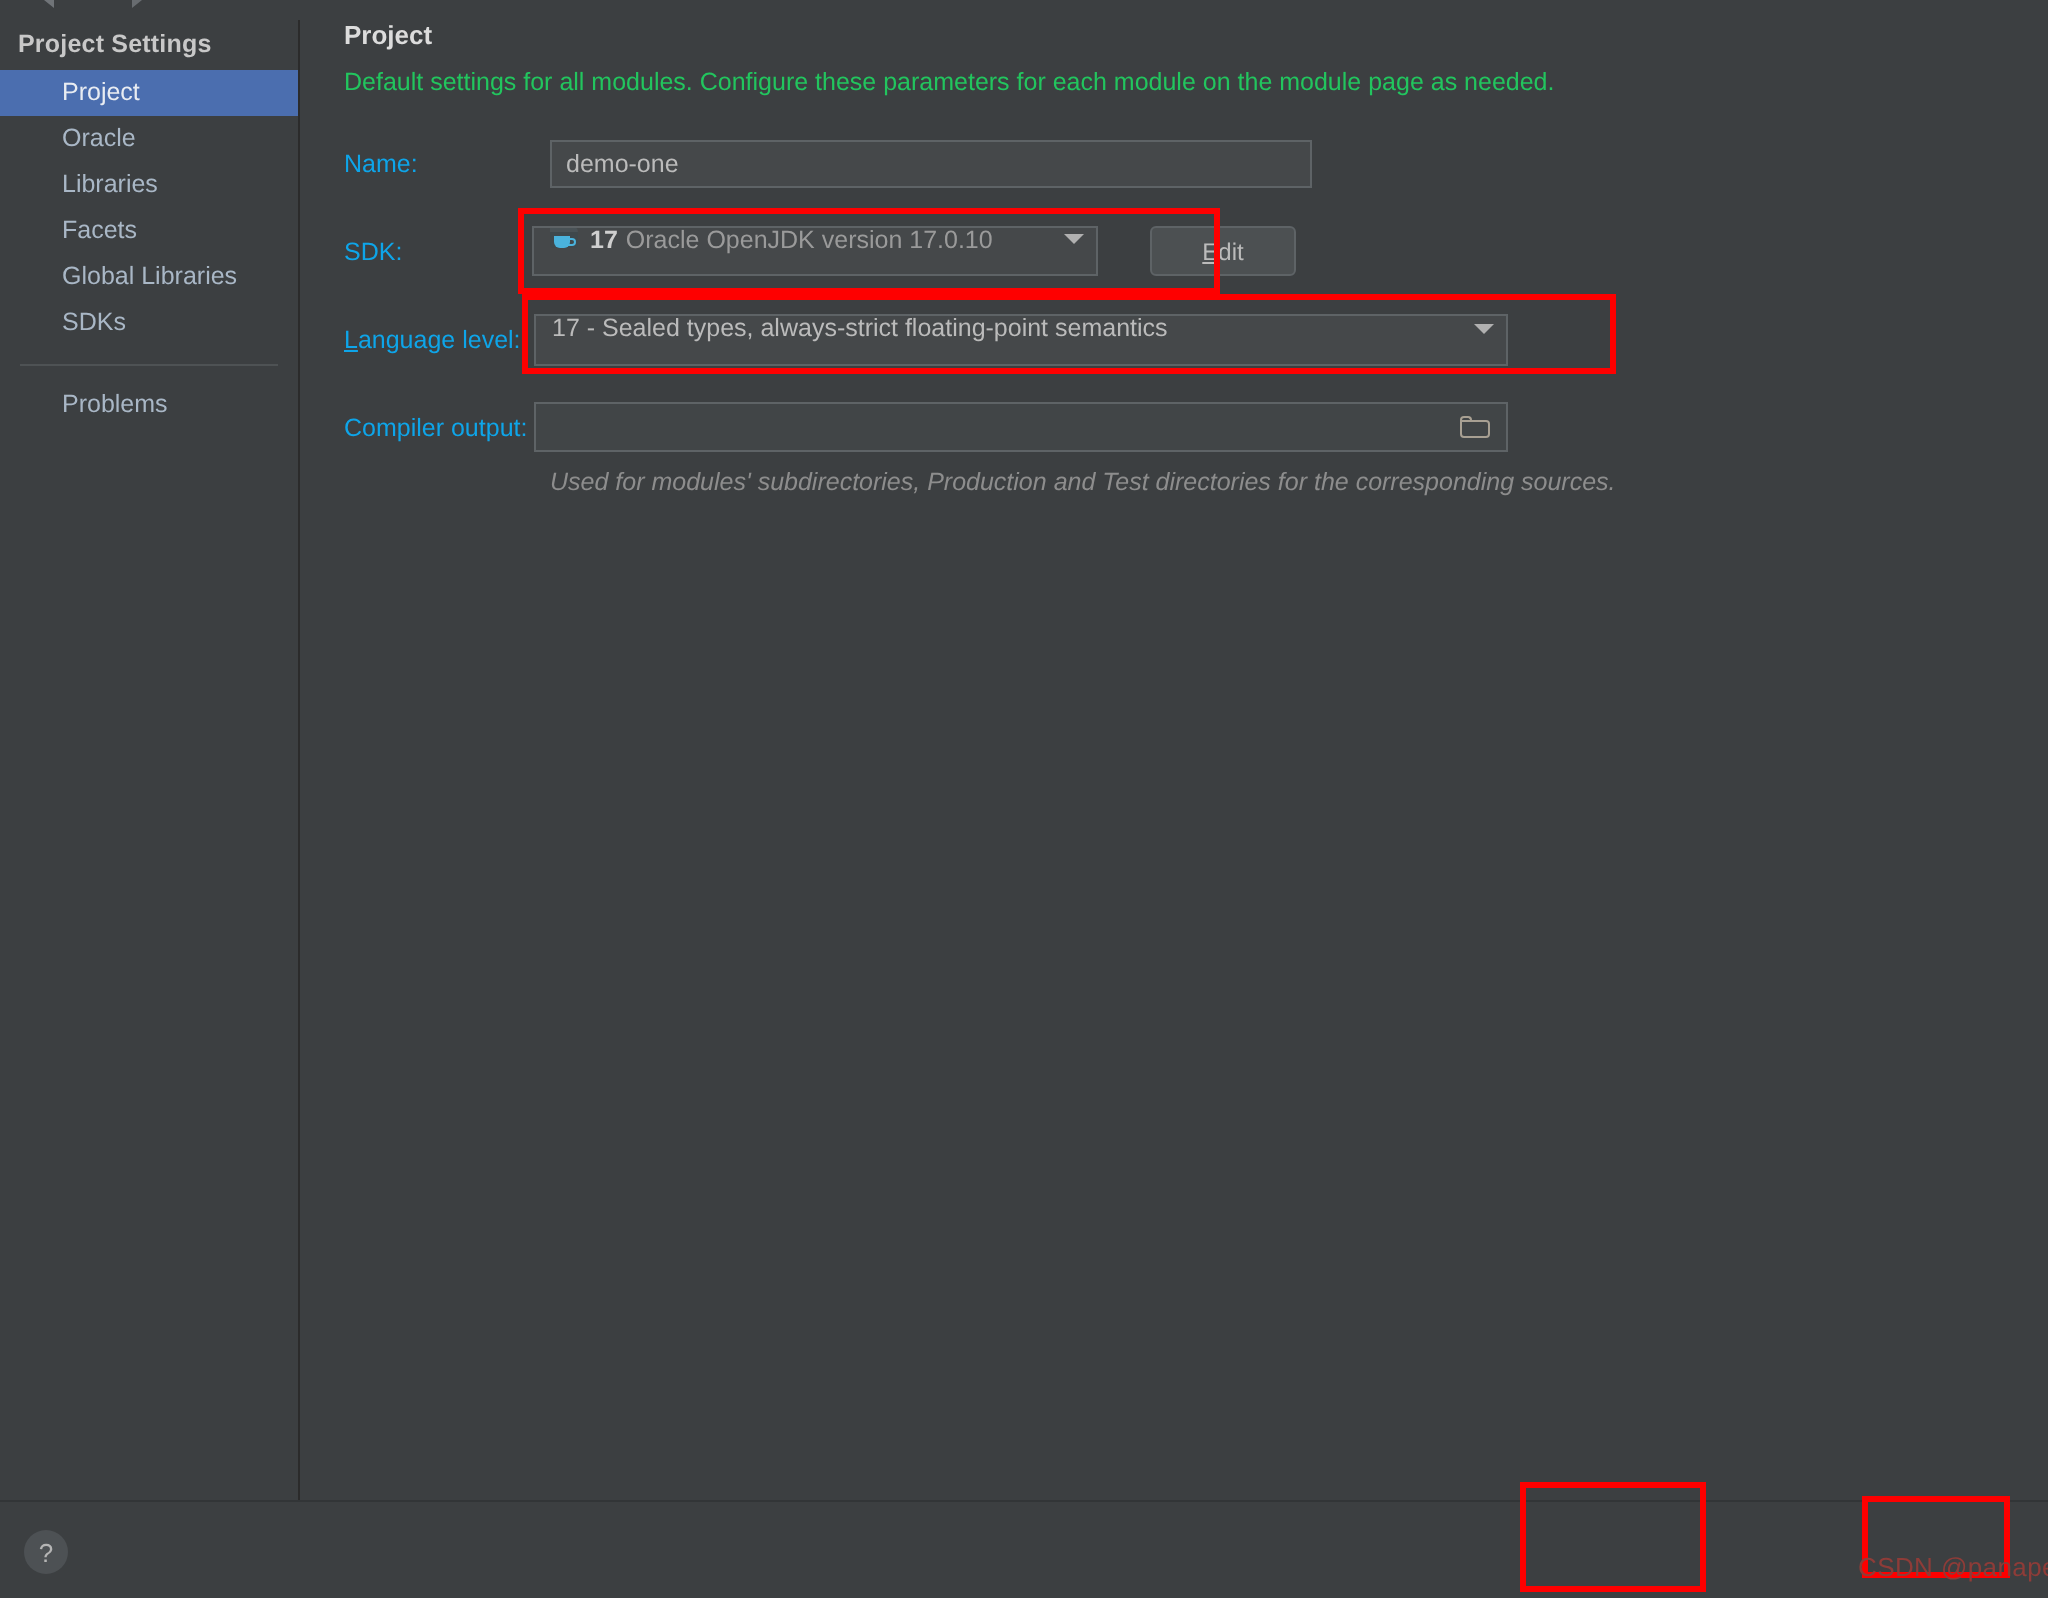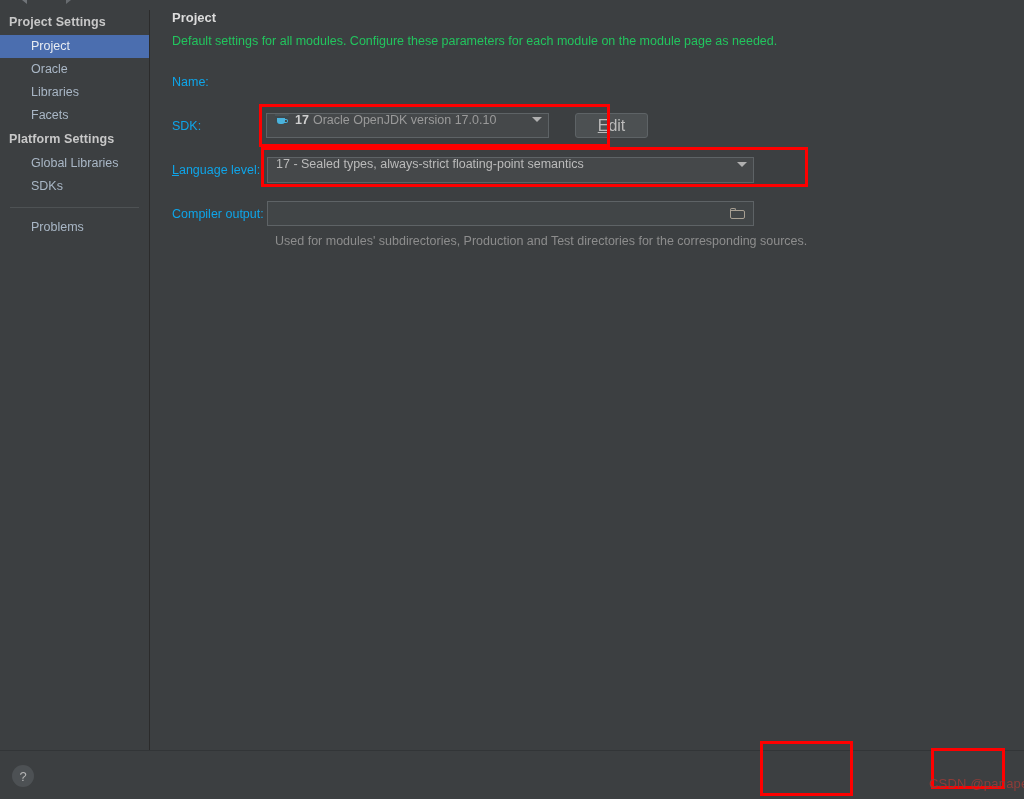--- a/index.html
+++ b/index.html
@@ -199,21 +199,21 @@
   }
 
   .btn {
     position: absolute;
     box-sizing: border-box;
     background: #4c5052;
     border: 1px solid #5e6366;
     border-radius: 3px;
     color: #bbbbbb;
     font-family: "Liberation Sans", sans-serif;
-    font-size: 16px;
+    font-size: 12px;
     display: flex;
     align-items: center;
     justify-content: center;
     cursor: default;
   }
 
   
   .folder-icon {
     position: absolute;
     width: 15px; height: 12px;
@@ -292,34 +292,36 @@
     <div class="arrow fwd"></div>
   </div>
 
   <div class="sidebar">
     <div class="side-group">Project Settings</div>
     <div class="side-item selected">Project</div>
     <div class="side-item">Oracle</div>
     <div class="side-item">Libraries</div>
     <div class="side-item">Facets</div>
 
-    <div class="side-group">Platform Settings</div>
     <div class="side-item">Global Libraries</div>
     <div class="side-item">SDKs</div>
 
     <div class="side-sep"></div>
     <div class="side-item">Problems</div>
   </div>
 
   <div class="main">
 
     <div class="page-title">Project</div>
     <div class="page-desc">Default settings for all modules. Configure these parameters for each module on the module page as needed.</div>
 
     <div class="form-label" style="left:21px; top:75px;">Name:</div>
+    <div class="textfield" style="left:124px; top:70px; width:381px; height:24px;">
+      <span>demo-one</span>
+    </div>
 
     <div class="form-label" style="left:21px; top:119px;">SDK:</div>
     <div class="combo dim" style="left:115px; top:113px; width:283px; height:25px;">
       <span class="jdk-icon">
         <span class="top"></span>
           <span class="body"></span>
         <span class="cup"></span>
           <span class="handle"></span>
       </span>
       <span class="sdk-version">17</span>
@@ -343,21 +345,21 @@
     </div>
 
     <div class="form-label" style="left:21px; top:207px;">Compiler output:</div>
     <div class="textfield readonlyish" style="left:116px; top:201px; width:487px; height:25px; position:absolute;">
       <span></span>
       <span class="folder-icon" style="right:8px; top:6px;">
         <span class="f-tab"></span>
           <span class="f-back"></span>
       </span>
     </div>
-    <div class="hint" style="left:124px; top:234px;">Used for modules' subdirectories, Production and Test directories for the corresponding sources.</div>
+    <div class="hint" style="left:124px; top:234px;font-style:italic;">Used for modules' subdirectories, Production and Test directories for the corresponding sources.</div>
 
   </div>
 
   <div class="bottombar">
     <div class="help-btn">
       <span>?</span>
     </div>
 
   </div>
 

